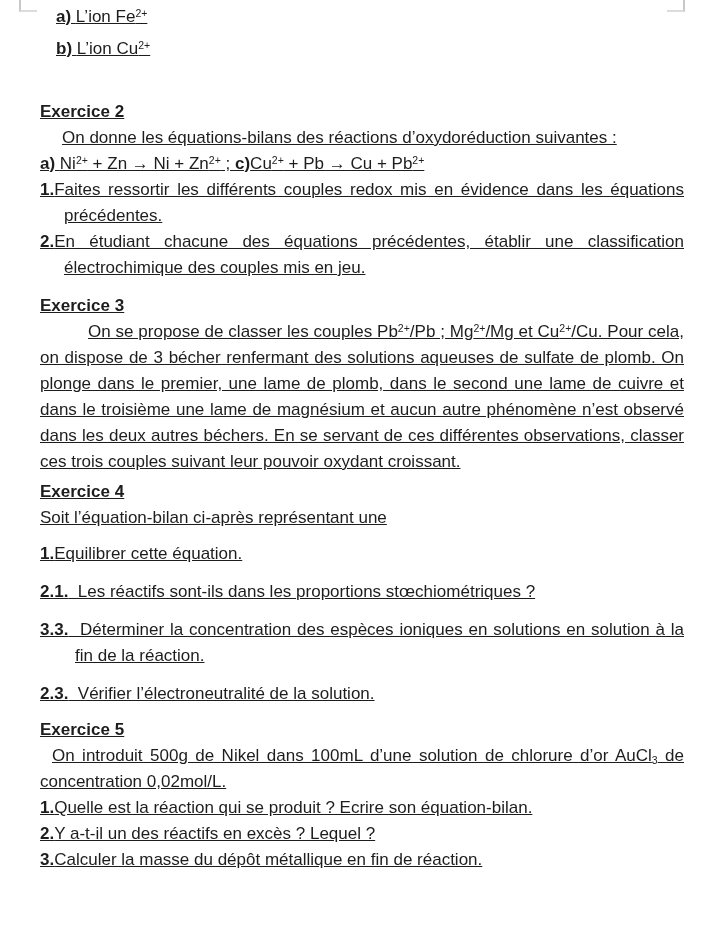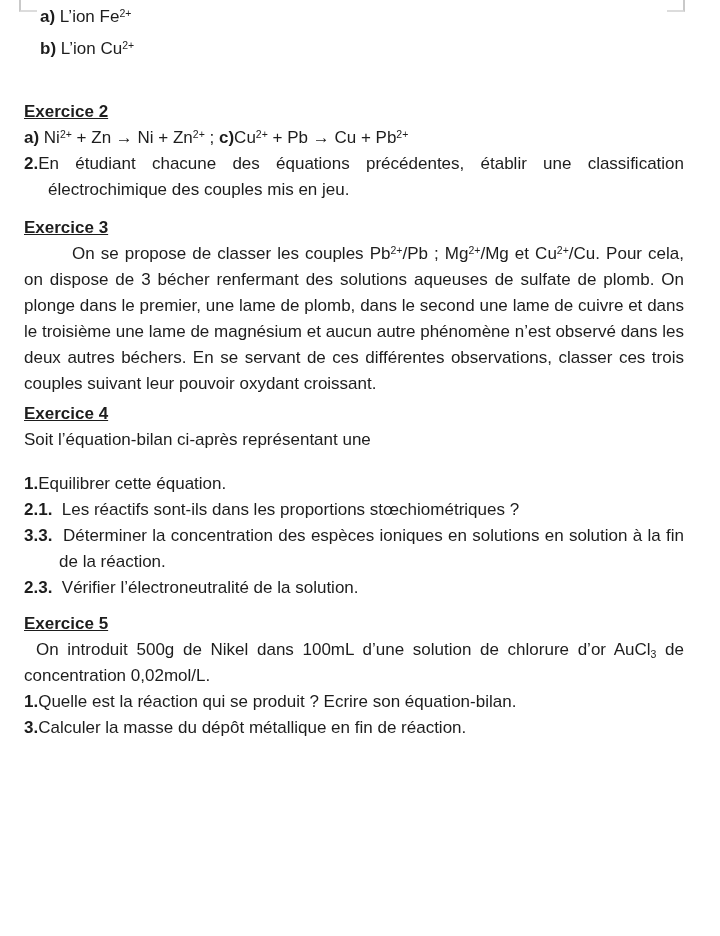--- a/index.html
+++ b/index.html
@@ -1,31 +1,31 @@
 <!DOCTYPE html>
 <html><head>
 <meta charset="utf-8">
 <style>
   html,body{margin:0;padding:0;}
   body{
     width:720px;height:936px;overflow:hidden;background:#ffffff;
     font-family:"Liberation Sans",sans-serif;font-size:17px;line-height:26px;
     color:#1d1d1d;position:relative;
   }
-  .doc{padding:4px 36px 0 24px;}
+  .doc{padding:4px 36px 0 40px;text-decoration:underline;}
   .line{white-space:normal;}
   .justify{text-align:justify;}
   .indent-sm{text-indent:12px;}
   .indent-md{text-indent:22px;}
   .indent-lg{text-indent:48px;}
   .hang-md{padding-left:24px;text-indent:-24px;}
-  .hang-lg{padding-left:35px;text-indent:-35px;}
+  .hang-lg{padding-left:35px;text-indent:-35px;margin-top:12px;}
   .ion-line{margin-left:16px;}
   .mt-ion{margin-top:6px;}
-  .mt-xs{margin-top:18px;}
+  .mt-xs{margin-top:10px;}
   .mt-sm{margin-top:4px;}
   .mt-md{margin-top:12px;}
   .mt-lg{margin-top:10px;}
   .mt-xl{margin-top:37px;}
   .heading{font-weight:700;text-decoration:underline;}
   b{font-weight:700;}
   sup{font-size:10.5px;line-height:0;position:relative;top:-0.5em;vertical-align:baseline;}
   sub{font-size:10.5px;line-height:0;position:relative;top:0.3em;vertical-align:baseline;}
   .cursor-bar{display:inline-block;width:4px;height:19px;background:#000;vertical-align:-3px;margin-right:2px;}
   .corner{position:absolute;top:0;height:10px;width:16px;}
@@ -35,27 +35,30 @@
 </head>
 <body>
 
 <div class="corner corner-left"></div>
 <div class="corner corner-right"></div>
 
 <div class="doc">
     <div class="line ion-line"><b>a) </b><span>L’ion Fe</span><sup>2+</sup></div>
     <div class="line ion-line mt-ion"><b>b) </b><span>L’ion Cu</span><sup>2+</sup></div>
     <div class="heading mt-xl"><span>Exercice 2</span></div>
+    <div class="line justify indent-md"><span>On donne les équations-bilans des réactions d’oxydoréduction suivantes :</span></div>
     <div class="line"><b>a) </b><span>Ni</span><sup>2+</sup><span> + Zn → Ni + Zn</span><sup>2+</sup><span> ; </span><b>c)</b><span>Cu</span><sup>2+</sup><span> + Pb → Cu + Pb</span><sup>2+</sup></div>
+    <div class="line justify hang-md"><b>1.</b><span>Faites ressortir les différents couples redox mis en évidence dans les équations précédentes.</span></div>
     <div class="line justify hang-md"><b>2.</b><span>En étudiant chacune des équations précédentes, établir une classification électrochimique des couples mis en jeu.</span></div>
     <div class="heading mt-md"><span>Exercice 3</span></div>
     <div class="line justify indent-lg"><span>On se propose de classer les couples Pb</span><sup>2+</sup><span>/Pb ; Mg</span><sup>2+</sup><span>/Mg et Cu</span><sup>2+</sup><span>/Cu. Pour cela, on dispose de 3 bécher renfermant des solutions aqueuses de sulfate de plomb. On plonge dans le premier, une lame de plomb, dans le second une lame de cuivre et dans le troisième une lame de magnésium et aucun autre phénomène n’est observé dans les deux autres béchers. En se servant de ces différentes observations, classer ces trois couples suivant leur pouvoir oxydant croissant.</span></div>
     <div class="heading mt-sm"><span>Exercice 4</span></div>
     <div class="line"><span>Soit l’équation-bilan ci-après représentant une</span></div>
     <div class="line mt-xs"><b>1.</b><span>Equilibrer cette équation.</span></div>
     <div class="line hang-lg"><b>2.1.</b><span>&nbsp; Les réactifs sont-ils dans les proportions stœchiométriques ?</span></div>
     <div class="line justify hang-lg"><b>3.3.</b><span>&nbsp; Déterminer la concentration des espèces ioniques en solutions en solution à la fin de la réaction.</span></div>
     <div class="line hang-lg"><b>2.3.</b><span>&nbsp; Vérifier l’électroneutralité de la solution.</span></div>
     <div class="heading mt-lg"><span>Exercice 5</span></div>
     <div class="line justify indent-sm"><span>On introduit 500g de Nikel dans 100mL d’une solution de chlorure d’or AuCl</span><sub>3</sub><span> de concentration 0,02mol/L.</span></div>
     <div class="line"><b>1.</b><span>Quelle est la réaction qui se produit ? Ecrire son équation-bilan.</span></div>
+    <div class="line"><b>2.</b><span>Y a-t-il un des réactifs en excès ? Lequel ?</span></div>
     <div class="line"><b>3.</b><span>Calculer la masse du dépôt métallique en fin de réaction.</span></div>
   </div>
 
 </body></html>

